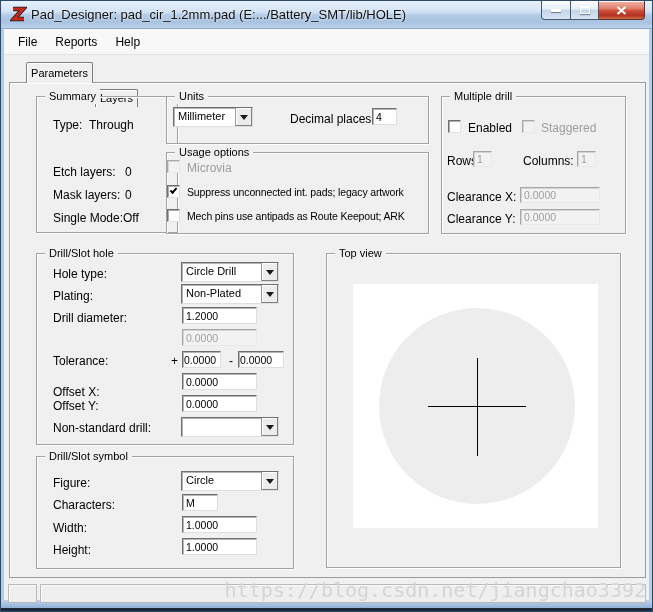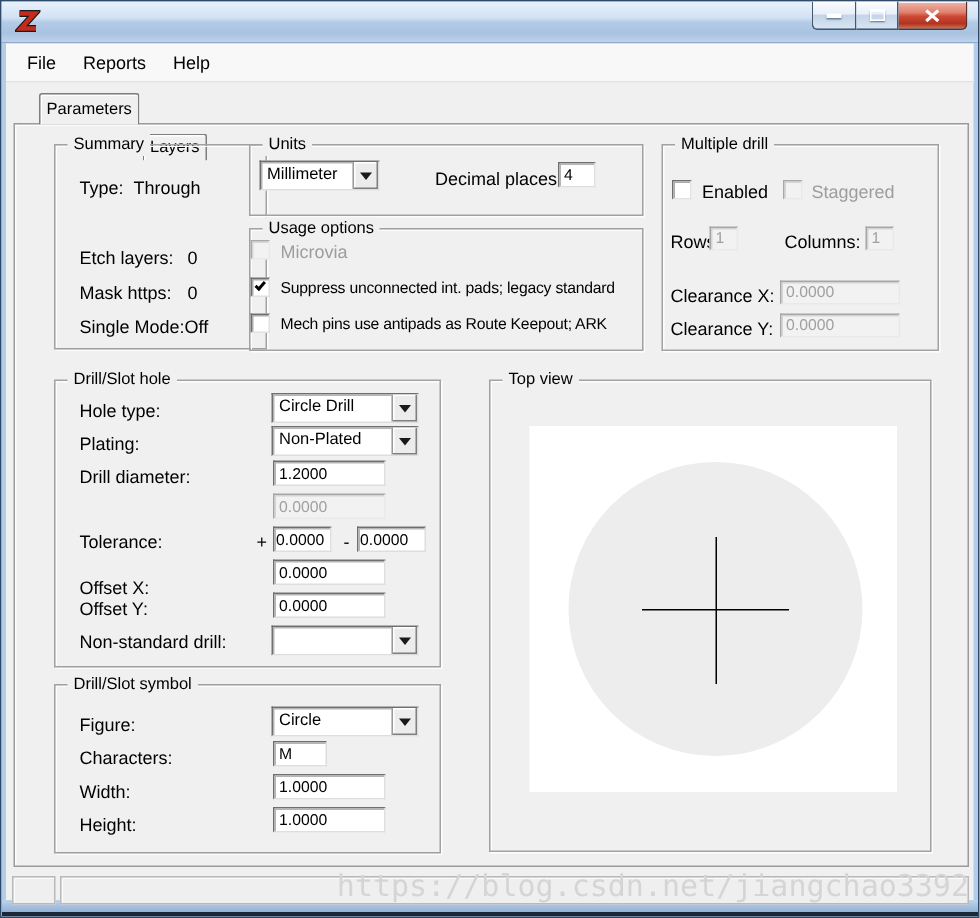--- a/index.html
+++ b/index.html
@@ -148,20 +148,21 @@
 </head>
 <body>
 
 <div class="window">
 
   <div class="titlebar">
     <svg class="app-icon" viewBox="0 0 17 17">
       <polyline points="3,3 13,3 4,13 14,13" fill="none" stroke="#1a1a1a" stroke-width="4.6"></polyline>
       <polyline points="3,3 13,3 4,13 14,13" fill="none" stroke="#c42b1c" stroke-width="3"></polyline>
     </svg>
+    <span class="title-text">Pad_Designer: pad_cir_1.2mm.pad (E:.../Battery_SMT/lib/HOLE)</span>
     <div class="winbtns">
       <div class="wbtn min">
         <div class="glyph-min"></div>
       </div>
       <div class="wbtn max">
         <div class="glyph-max"></div>
       </div>
       <div class="wbtn close">
         <svg width="11" height="9" viewBox="0 0 11 9">
           <path d="M1.5 1 L9.5 8 M9.5 1 L1.5 8" stroke="#fff" stroke-width="2"></path>
@@ -184,21 +185,21 @@
   <div class="tab inactive">Layers</div>
   <div class="tab-panel"></div>
 
   <div class="group" style="left:35px; top:95px; width:142px; height:137px;">
     <span class="legend">Summary</span>
   </div>
   <span class="lbl" style="left:52px; top:117px;">Type:</span>
   <span class="lbl" style="left:88px; top:117px;">Through</span>
   <span class="lbl" style="left:52px; top:164px;">Etch layers:</span>
   <span class="lbl" style="left:124px; top:164px;">0</span>
-  <span class="lbl" style="left:52px; top:187px;">Mask https:</span>
+  <span class="lbl" style="left:52px; top:187px;">Mask layers:</span>
   <span class="lbl" style="left:124px; top:187px;">0</span>
   <span class="lbl" style="left:52px; top:210px;">Single Mode:</span>
   <span class="lbl" style="left:122px; top:210px;">Off</span>
 
   <div class="group" style="left:165px; top:95px; width:263px; height:48px;">
     <span class="legend">Units</span>
   </div>
   <div class="combo" style="left:172px; top:106px; width:80px;">
     <span class="txt">Millimeter</span>
     <span class="btn">
@@ -209,21 +210,21 @@
   <input class="field" style="left: 371px; top: 107px; width: 25px;" value="4">
 
   <div class="group" style="left:165px; top:151px; width:263px; height:82px;">
     <span class="legend">Usage options</span>
   </div>
   <span class="checkbox dis" style="left:166px; top:159px;"></span>
   <span class="lbl dis" style="left:186px; top:160px;">Microvia</span>
   <span class="checkbox" style="left:166px; top:184px;">
     <span class="checkmark"></span>
   </span>
-  <span class="lbl tight" style="left:186px; top:185px;">Suppress unconnected int. pads; legacy standard</span>
+  <span class="lbl tight" style="left:186px; top:185px;">Suppress unconnected int. pads; legacy artwork</span>
   <span class="checkbox" style="left:166px; top:208px;"></span>
   <span class="lbl tight" style="left:186px; top:209px;">Mech pins use antipads as Route Keepout; ARK</span>
 
   <div class="group" style="left:440px; top:95px; width:185px; height:138px;">
     <span class="legend">Multiple drill</span>
   </div>
   <span class="checkbox" style="left:447px; top:119px;"></span>
   <span class="lbl" style="left:467px; top:120px;">Enabled</span>
   <span class="checkbox dis" style="left:521px; top:119px;"></span>
   <span class="lbl dis" style="left:540px; top:120px;">Staggered</span>

